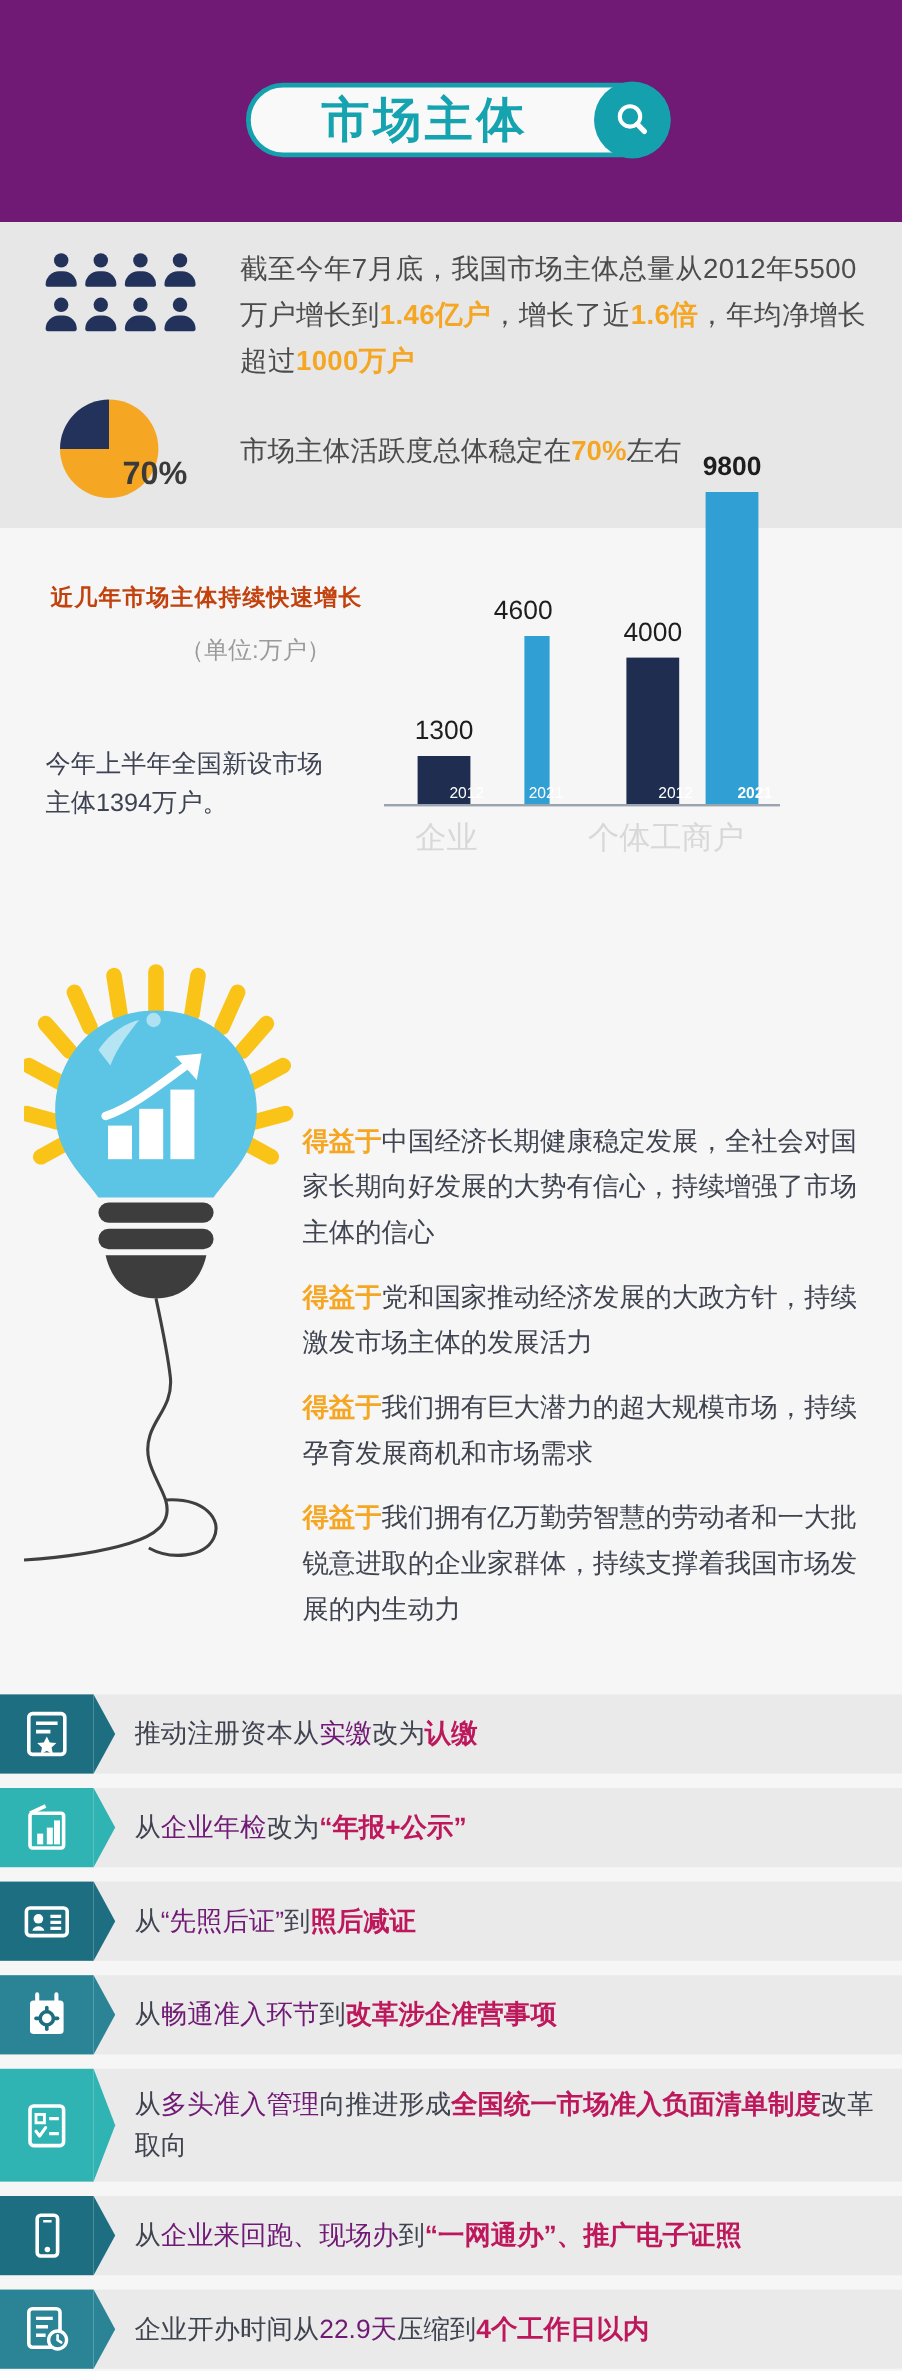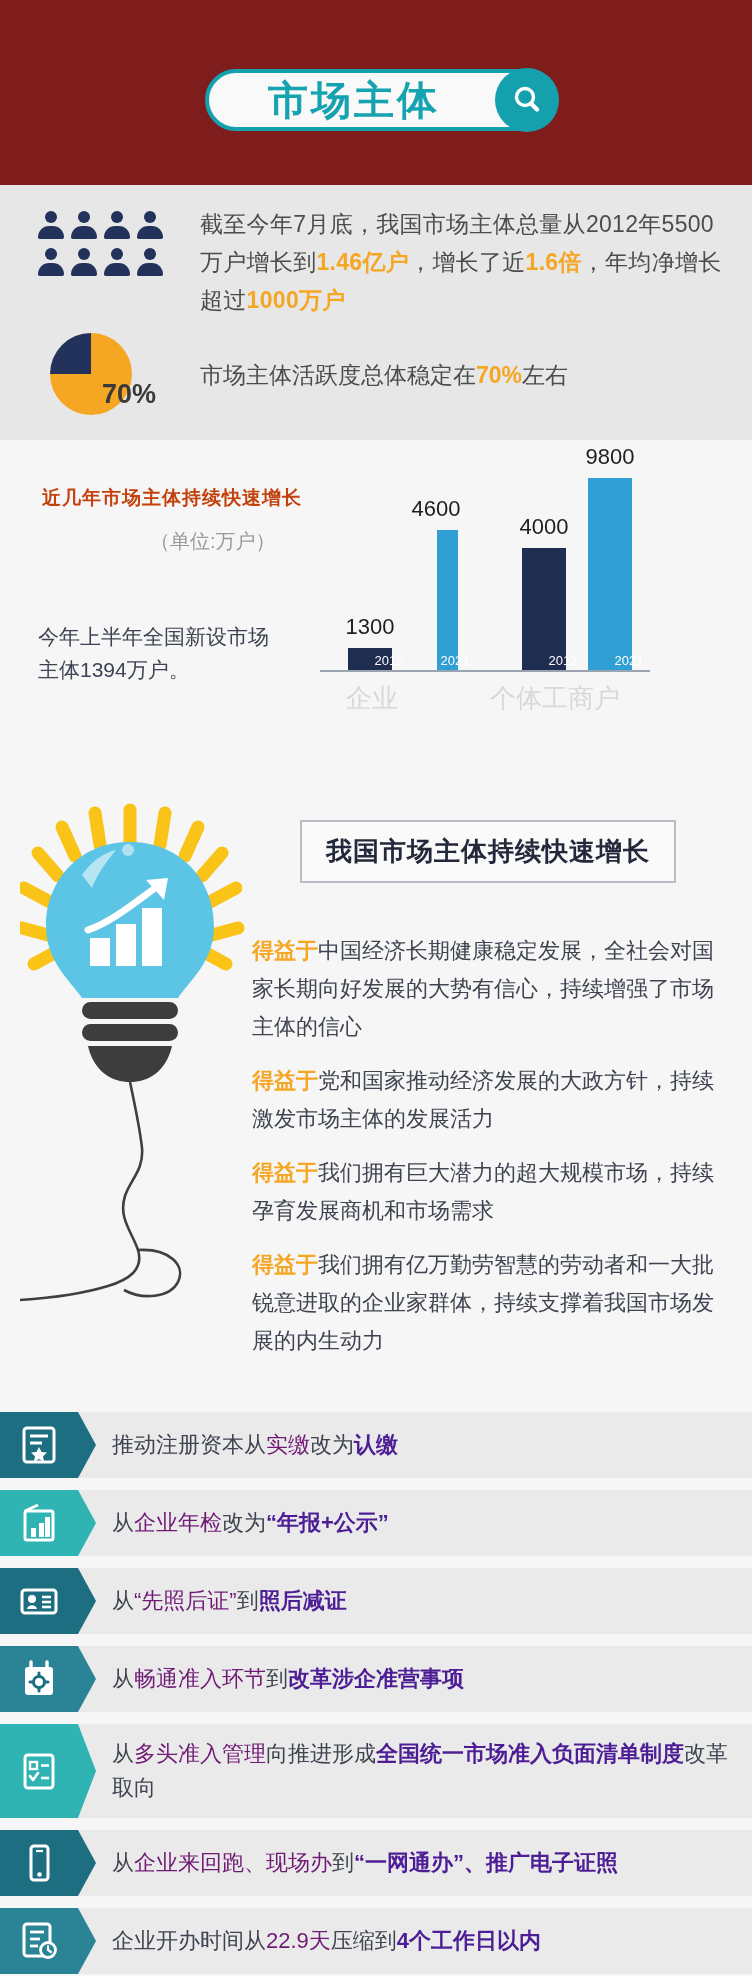--- a/index.html
+++ b/index.html
@@ -12,21 +12,21 @@
     position: relative;
     width: 752px;
     height: 1976px;
     background: #f6f6f6;
     overflow: hidden;
   }
 
   
   .header-zone {
     position: absolute; left: 0; top: 0; width: 752px; height: 185px;
-    background: #7f1d1d;
+    background: #701a75;
   }
   .title-pill {
     position: absolute; left: 205px; top: 69px;
     width: 345px; height: 62px;
     border: 4px solid #14a0ad;
     border-radius: 34px;
     background: #f9f9f9;
   }
   .title-text {
     position: absolute; left: 268px; top: 72px;
@@ -181,21 +181,21 @@
   .icon-chip .glyph {
     position: absolute; left: 18px; top: 50%; transform: translateY(-50%);
     width: 42px; height: 42px;
   }
   .row-text {
     position: absolute; left: 112px; top: 50%; transform: translateY(-50%);
     font-size: 22px; line-height: 34px; color: #3f4450;
     width: 620px;
   }
   .b { font-weight: normal; color: #701a75; }
-  .o { font-weight: bold; color: #4c1d95; }
+  .o { font-weight: bold; color: #be185d; }
 </style>
 </head>
 <body>
 
 <div class="page">
 
   <div class="header-zone">
     <div class="title-pill"></div>
     <div class="title-text">市场主体</div>
     <div class="search-badge">
@@ -262,39 +262,39 @@
   </div>
 
   <div class="chart-zone">
     <div class="chart-title">近几年市场主体持续快速增长</div>
     <div class="chart-unit">（单位:万户）</div>
     <div class="chart-note">今年上半年全国新设市场主体1394万户。</div>
 
     <div class="plot">
       <div class="axis-line"></div>
 
-      <div class="bar" style="left:28px;height:22px;">
+      <div class="bar" style="left:28px;height:40px;">
         <div class="fill" style="background:#1e2d50;"></div>
         <div class="value">1300</div>
         <div class="yearlab">2012</div>
       </div>
 
       <div class="bar" style="left:94px;height:140px;padding-left:23px;">
         <div class="fill" style="background:#2f9fd4;"></div>
         <div class="value">4600</div>
         <div class="yearlab">2021</div>
       </div>
 
       <div class="bar" style="left:202px;height:122px;">
         <div class="fill" style="background:#1e2d50;"></div>
         <div class="value">4000</div>
         <div class="yearlab">2012</div>
       </div>
 
-      <div class="bar" style="left:268px;height:192px;">
+      <div class="bar" style="left:268px;height:260px;font-weight:bold;">
         <div class="fill" style="background:#2f9fd4;"></div>
         <div class="value">9800</div>
         <div class="yearlab">2021</div>
       </div>
 
       <div class="cat-label" style="left:26px;">企业</div>
       <div class="cat-label" style="left:170px;">个体工商户</div>
     </div>
   </div>
 
@@ -332,23 +332,20 @@
           <rect x="62" y="244" width="96" height="17" rx="8.5"></rect>
           <path d="M68 266 L152 266 C 146 292 128 302 110 302 C 92 302 74 292 68 266 Z"></path>
         </g>
         <path d="M110 302 C 116 330 120 350 122 368 C 124 390 110 400 105 416
                  C 98 438 112 452 118 470 C 124 490 108 500 88 506
                  C 62 514 30 518 0 520" stroke="#3f3f3f" stroke-width="2.6" fill="none"></path>
         <path d="M118 470 C 150 468 166 486 158 502 C 150 518 122 520 104 510" stroke="#3f3f3f" stroke-width="2.6" fill="none"></path>
       </svg>
     </div>
 
-    <div class="reason-box">
-      <span class="reason-box-text">我国市场主体持续快速增长</span>
-    </div>
 
     <div class="reason-p" style="top:172px;">
       <span class="lead">得益于</span><span>中国经济长期健康稳定发展，全社会对国家长期向好发展的大势有信心，持续增强了市场主体的信心</span>
     </div>
     <div class="reason-p" style="top:394px;">
       <span class="lead">得益于</span><span>我们拥有巨大潜力的超大规模市场，持续孕育发展商机和市场需求</span>
     </div>
     <div class="reason-p" style="top:302px;">
       <span class="lead">得益于</span><span>党和国家推动经济发展的大政方针，持续激发市场主体的发展活力</span>
     </div>

